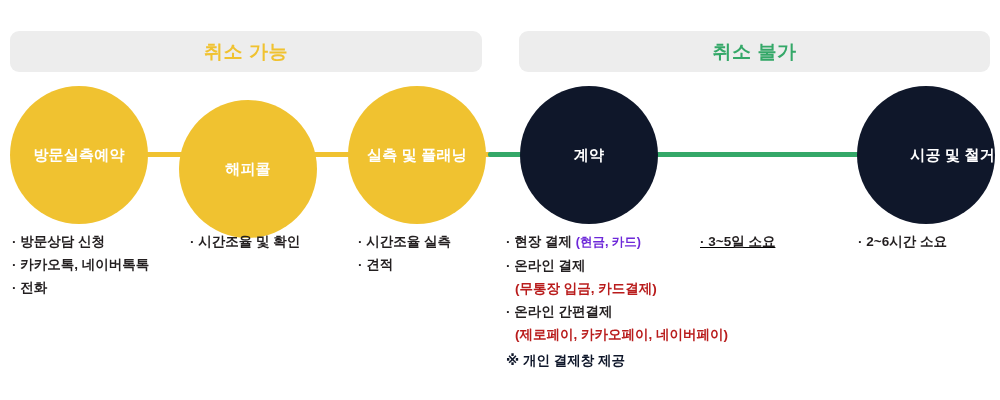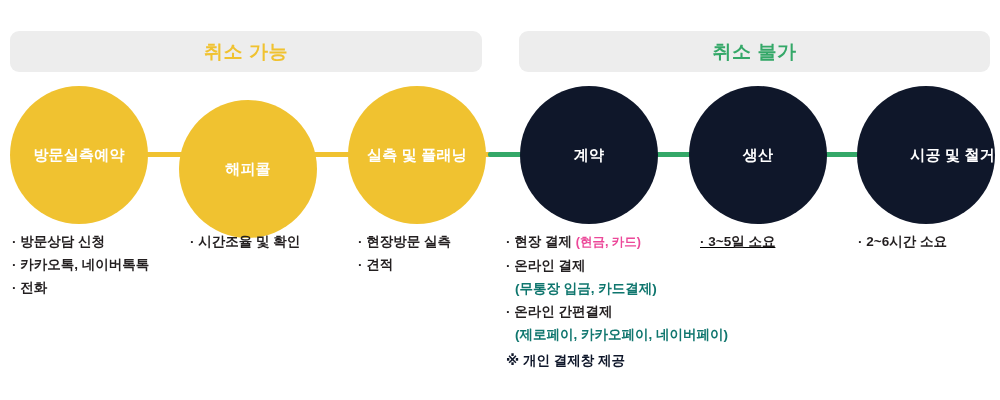--- a/index.html
+++ b/index.html
@@ -89,31 +89,31 @@
   .c5 { left: 858px; width: 150px; }
 
   .detail-line {
     font-size: 13.5px;
     font-weight: bold;
     color: #231f20;
     line-height: 1.72;
     white-space: nowrap;
   }
   .detail-line.sub {
-    color: #0f766e;
+    color: #b91c1c;
     font-weight: bold;
     padding-left: 9px;
   }
   .detail-line.note {
     color: #0f172a;
     font-weight: bold;
     padding-top: 3px;
   }
   .detail-line .inline-muted {
-    color: #ec4899;
+    color: #6d28d9;
     font-weight: bold;
     font-size: 12.5px;
   }
 </style>
 </head>
 <body>
 
 <div id="stage">
 
   <div class="section-bar right">
@@ -131,39 +131,36 @@
   </div>
   <div class="node yellow n1">
     <span class="node-label">해피콜</span>
   </div>
   <div class="node yellow n2">
     <span class="node-label">실측 및 플래닝</span>
   </div>
   <div class="node green n3">
     <span class="node-label">계약</span>
   </div>
-  <div class="node green n4">
-    <span class="node-label">생산</span>
-  </div>
   <div class="node green n5">
     <span class="node-label">시공 및 철거</span>
   </div>
 
   <div class="detail-col c1">
     <div class="detail-line">· 시간조율 및 확인</div>
   </div>
 
   <div class="detail-col c0">
     <div class="detail-line">· 방문상담 신청</div>
     <div class="detail-line">· 카카오톡, 네이버톡톡</div>
     <div class="detail-line">· 전화</div>
   </div>
 
   <div class="detail-col c2">
-    <div class="detail-line">· 현장방문 실측</div>
+    <div class="detail-line">· 시간조율 실측</div>
     <div class="detail-line">· 견적</div>
   </div>
 
   <div class="detail-col c3">
     <div class="detail-line"><span>· 현장 결제</span> <span class="inline-muted">(현금, 카드)</span></div>
     <div class="detail-line">· 온라인 결제</div>
     <div class="detail-line sub">(무통장 입금, 카드결제)</div>
     <div class="detail-line">· 온라인 간편결제</div>
     <div class="detail-line sub">(제로페이, 카카오페이, 네이버페이)</div>
     <div class="detail-line note">※ 개인 결제창 제공</div>

